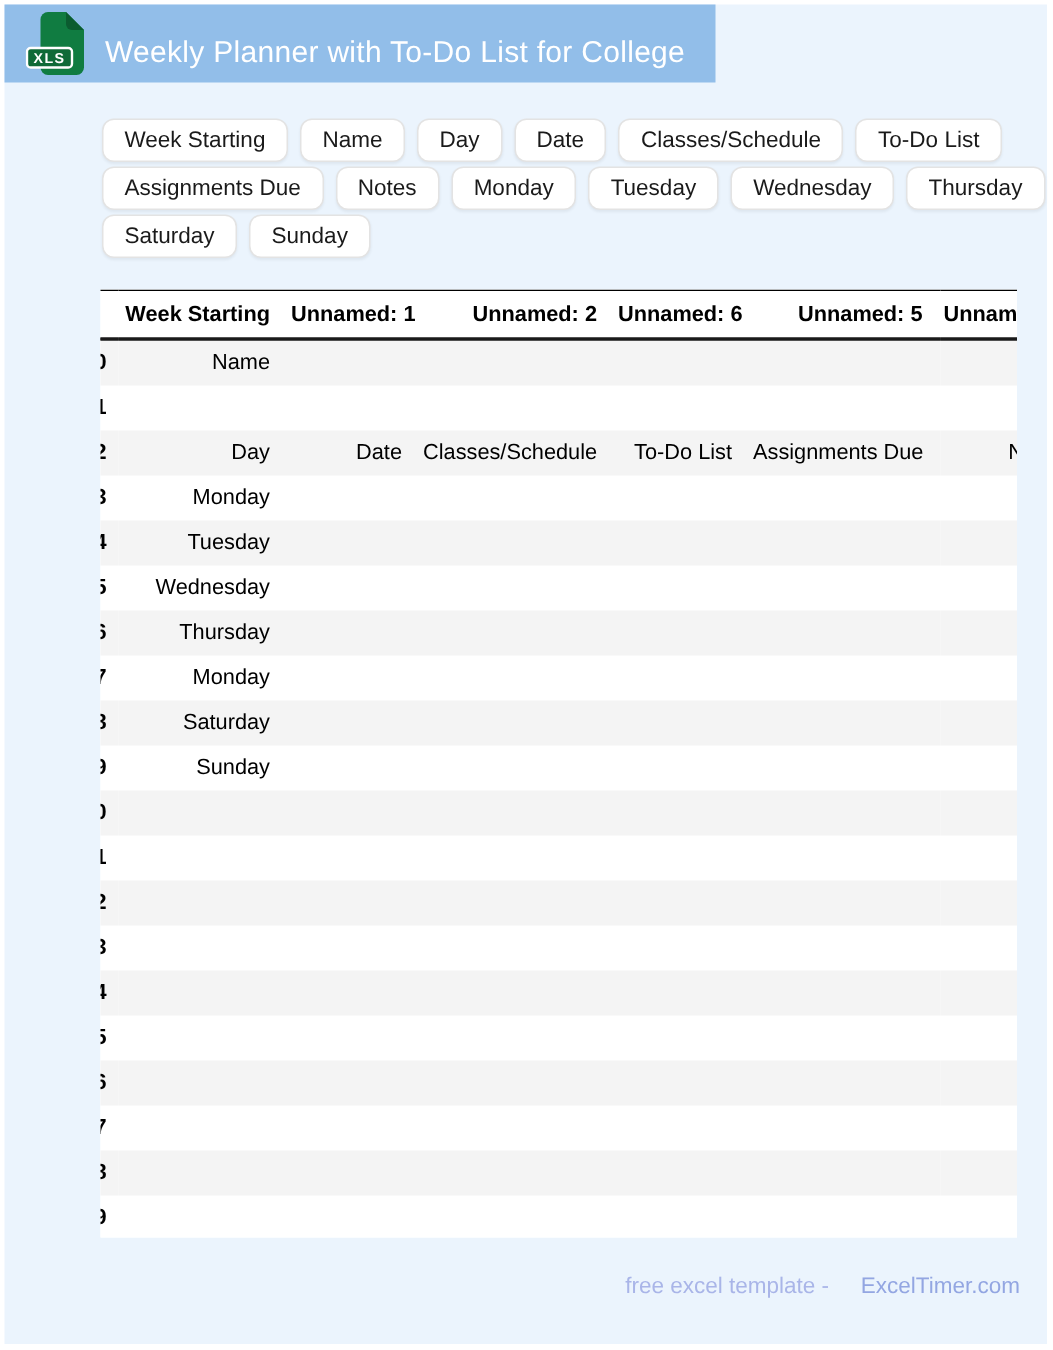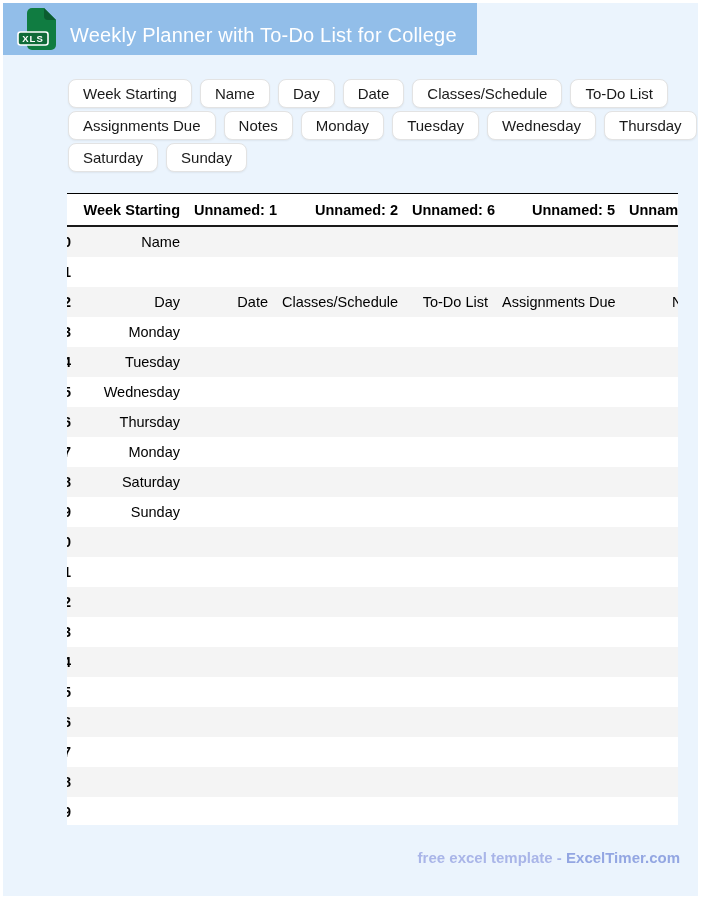--- a/index.html
+++ b/index.html
@@ -111,28 +111,28 @@
   }
   .footer {
     position: absolute;
     top: 849px;
     right: 22px;
     font-size: 15px;
     white-space: nowrap;
   }
   .footer-text {
     color: var(--footer-text, #a9b5e8);
-    font-weight: 700;
+    font-weight: 400;
     margin-top: 20px;
   }
   .footer-brand {
     color: var(--footer-brand, #93a6e2);
-    font-weight: 700;
+    font-weight: 400;
     text-decoration: none;
-    margin-left: 0;
+    margin-left: 17px;
     cursor: pointer;
   }
 </style>
 </head>
 <body>
 
 <div class="panel"></div>
 
 <header class="banner">
   <svg class="file-icon" viewBox="0 0 42 44" width="42" height="44" xmlns="http://www.w3.org/2000/svg">

